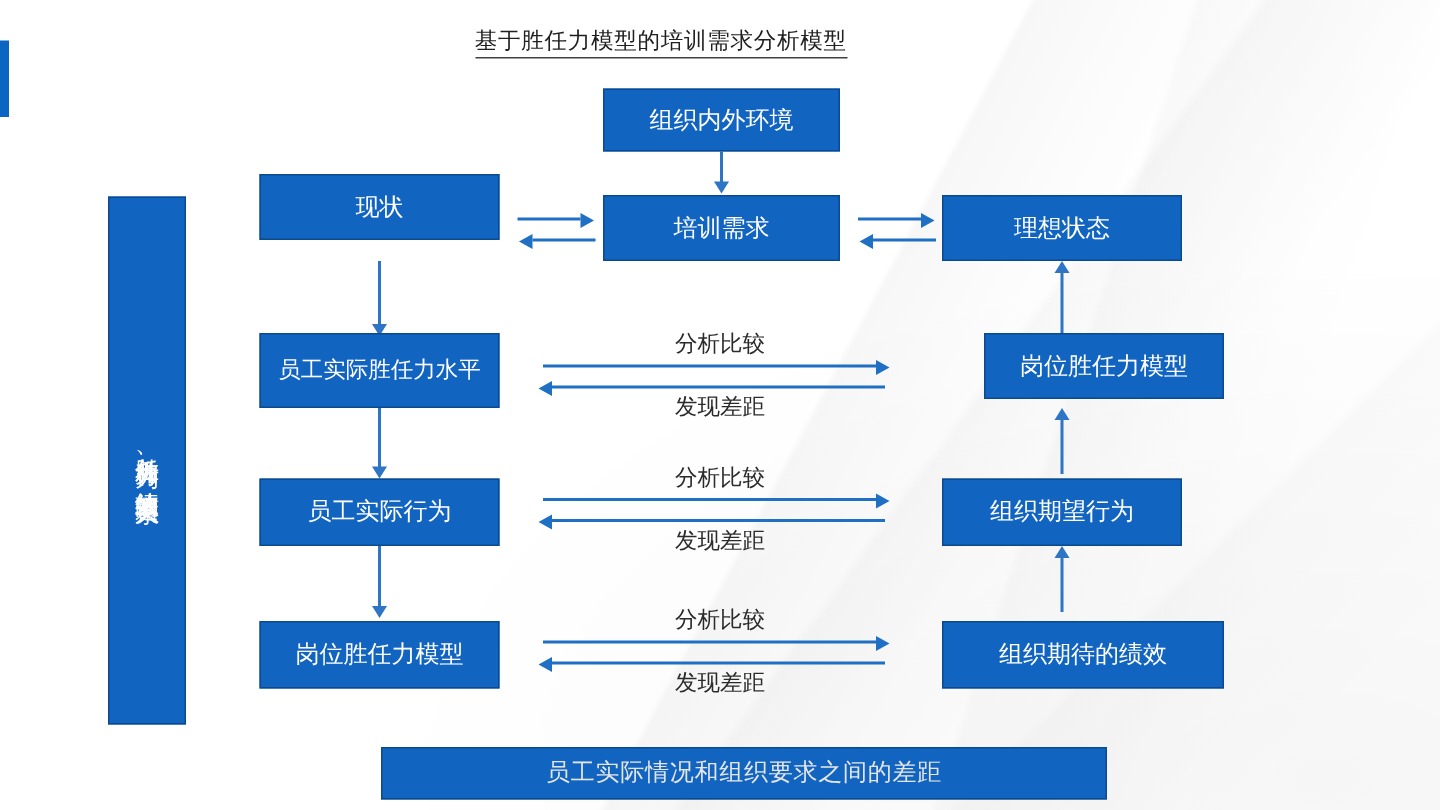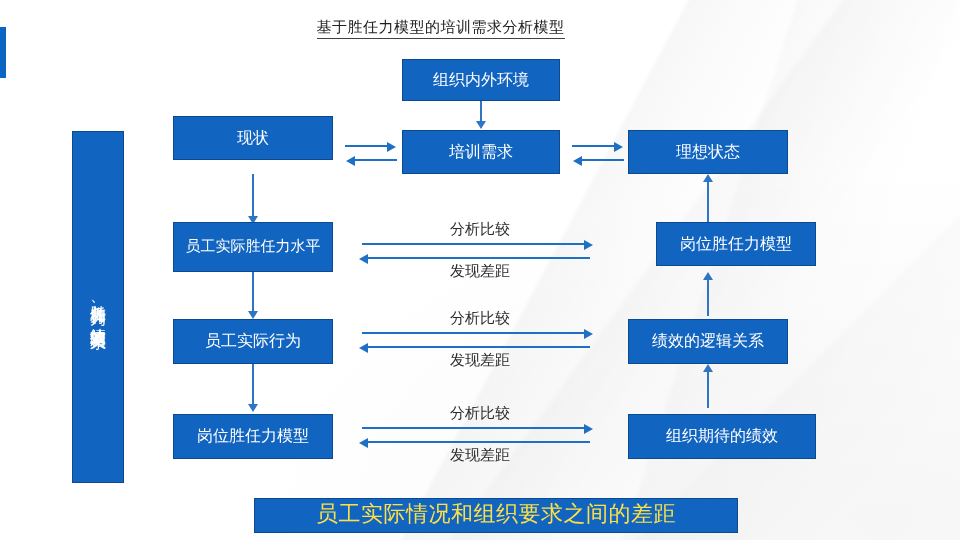--- a/index.html
+++ b/index.html
@@ -154,24 +154,25 @@
   
   .bottom-bar {
     position: absolute;
     left: 254px;
     top: 498px;
     width: 484px;
     height: 35px;
     box-sizing: border-box;
     background: #1164c0;
     border: 1px solid #0c4a8f;
-    color: #fde047;
+    color: #e5e5e5;
     display: flex;
+    align-items: center;
     justify-content: center;
-    font-size: 22px;
+    font-size: 16px;
     letter-spacing: 0.5px;
     white-space: nowrap;
   }
 </style>
 </head>
 <body>
 
 <div id="slide">
 
   <div class="accent-bar"></div>
@@ -239,21 +240,21 @@
   <div class="hline" style="left:362px; top:243px; width:222px;"></div>
   <div class="arrowhead-right" style="left:584px; top:240px;"></div>
   <div class="hline" style="left:368px; top:257px; width:222px;"></div>
   <div class="arrowhead-left" style="left:359px; top:254px;"></div>
   <div class="cmp-label" style="left:355px; top:262px;">发现差距</div>
 
   <div class="box" style="left:173px; top:319px; width:160px; height:45px;">
     <span>员工实际行为</span>
   </div>
   <div class="box" style="left:628px; top:319px; width:160px; height:45px;">
-    <span>绩效的逻辑关系</span>
+    <span>组织期望行为</span>
   </div>
   <div class="cmp-label" style="left:355px; top:309px;">分析比较</div>
   <div class="hline" style="left:362px; top:332px; width:222px;"></div>
   <div class="arrowhead-right" style="left:584px; top:329px;"></div>
   <div class="hline" style="left:368px; top:346px; width:222px;"></div>
   <div class="arrowhead-left" style="left:359px; top:343px;"></div>
   <div class="cmp-label" style="left:355px; top:351px;">发现差距</div>
 
   <div class="box" style="left:173px; top:414px; width:160px; height:45px;">
     <span>岗位胜任力模型</span>

